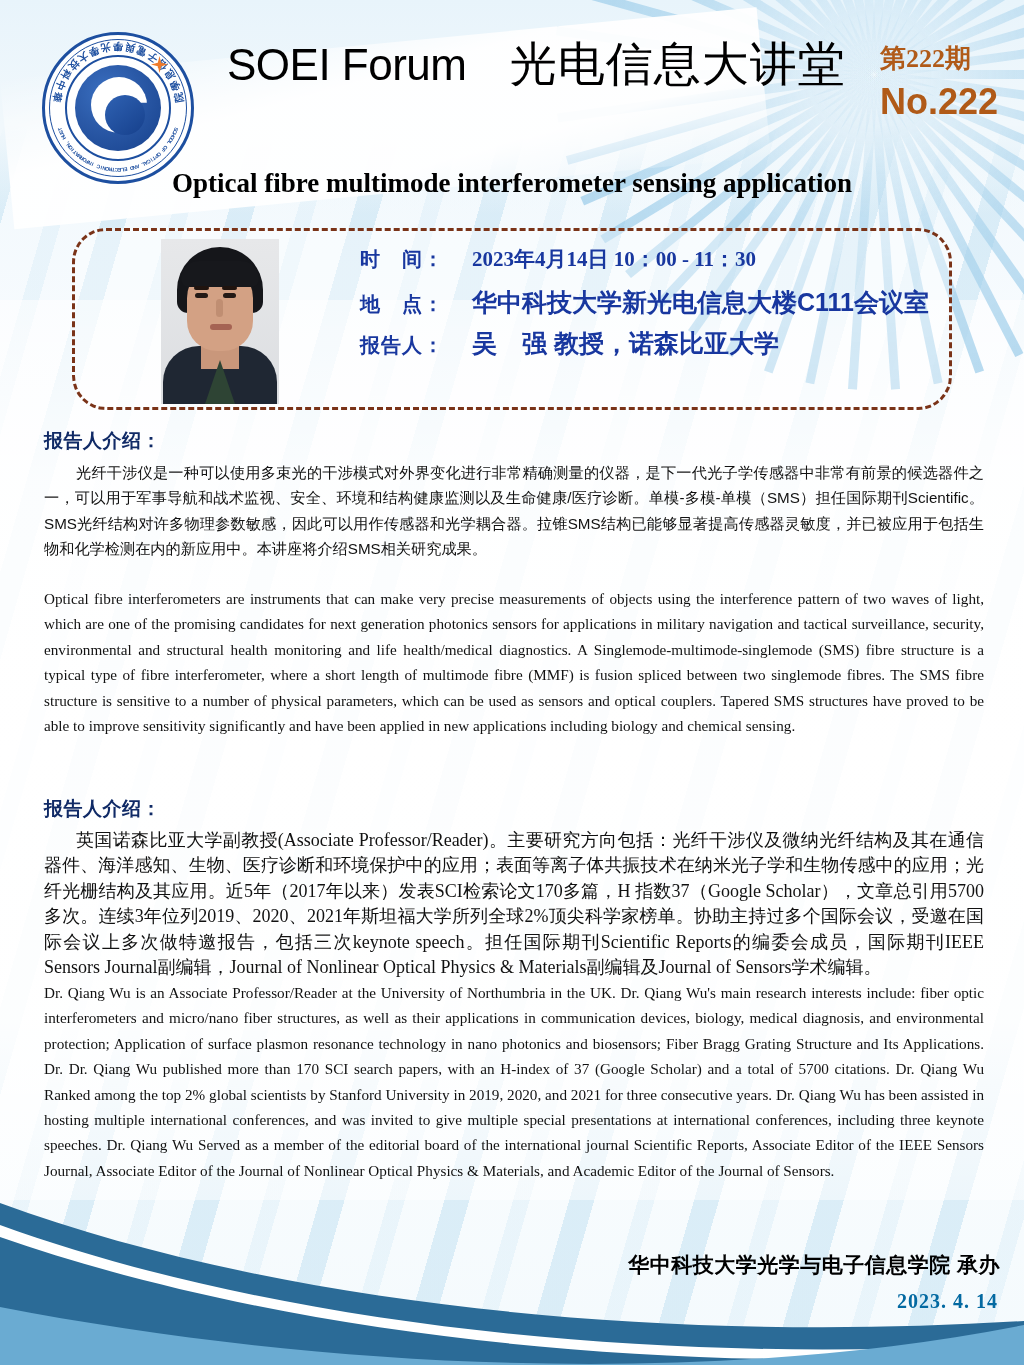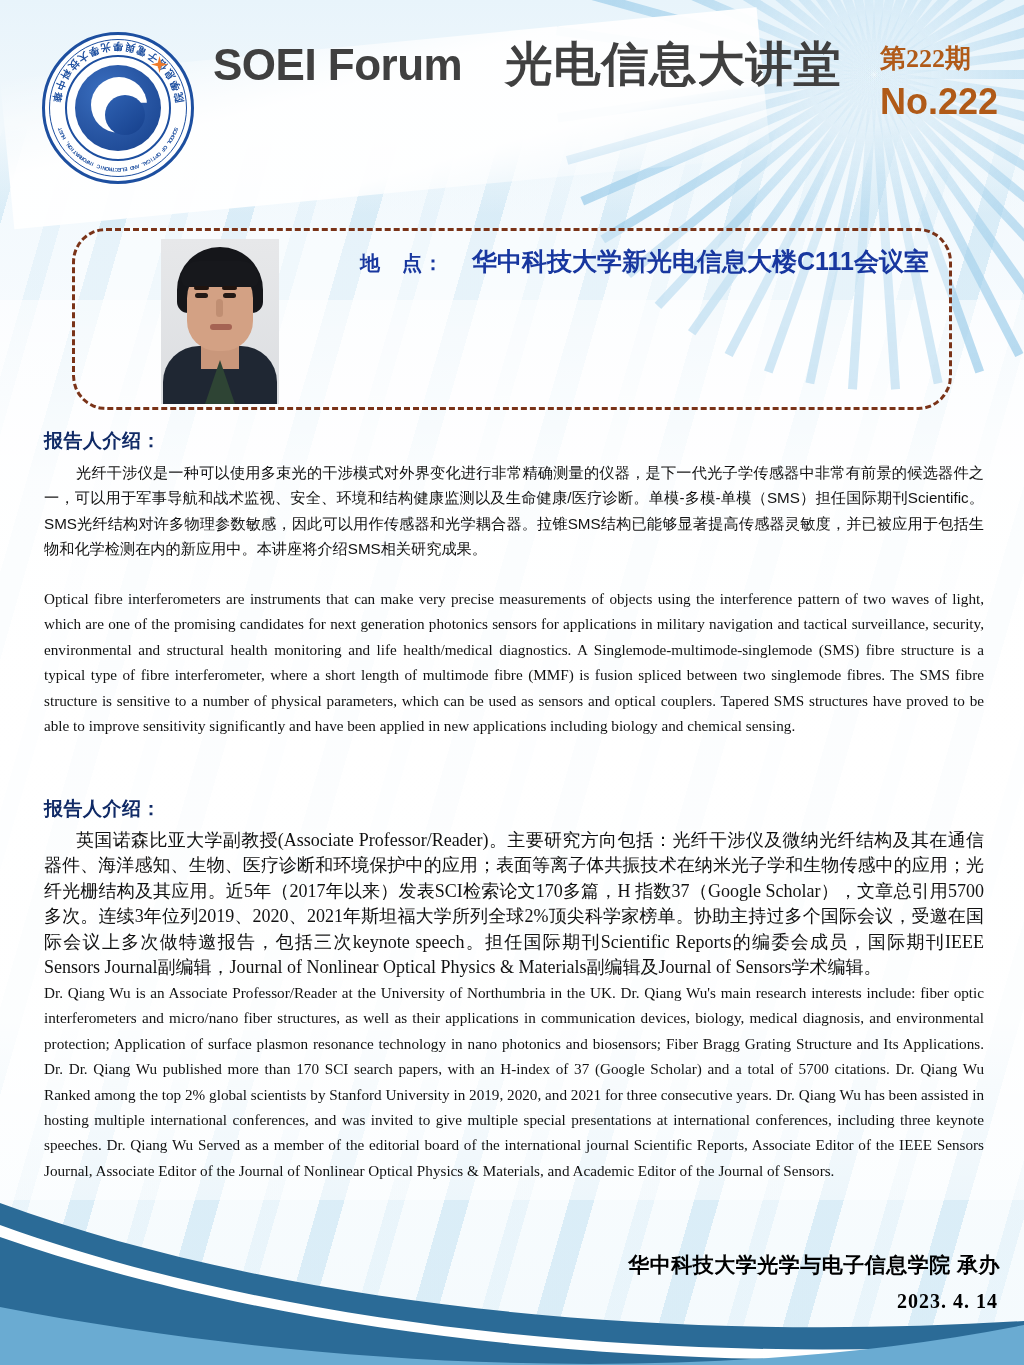--- a/index.html
+++ b/index.html
@@ -106,24 +106,24 @@
     position:absolute; left:0; top:0; width:152px; height:152px;
     font-size:8px; color:#1d4fa0; font-weight:bold;
   }
   .seal-text-cn span, .seal-text-en span {
     position:absolute; left:50%; top:50%;
     transform-origin: 0 0;
     white-space: nowrap;
   }
 
   .title-main {
-    position:absolute; left:213px; top:40px;
+    position:absolute; left:227px; top:40px;
     font-family:"Liberation Sans", sans-serif;
-    font-weight:bold; font-size:47px; line-height:1;
-    color:#404040;
+    font-weight:normal; font-size:47px; line-height:1;
+    color:#000000;
     letter-spacing:-0.5px;
     white-space:nowrap;
   }
   .title-main .en { font-size:44px; }
   .title-main .cn { font-size:47px; letter-spacing:1px; }
 
   .issue {
     position:absolute; left:880px; top:45px;
     color:#b05a18; font-weight:bold; text-align:left; line-height:1.05;
   }
@@ -226,21 +226,21 @@
 
   
   .footer-wave { position:absolute; left:0; bottom:0; width:1024px; height:170px; }
   .footer-credit {
     position:absolute; right:24px; bottom:86px;
     font-size:21px; font-weight:bold; color:#000;
     letter-spacing:0.5px;
   }
   .footer-date {
     position:absolute; right:26px; bottom:52px;
-    font-size:20px; font-weight:bold; color:#000000;
+    font-size:20px; font-weight:bold; color:#0369a1;
     font-family:"Liberation Serif", serif;
     letter-spacing:1px;
   }
 </style>
 </head>
 <body>
 
 <div id="poster">
 
   <div class="bg-base"></div>
@@ -380,20 +380,21 @@
       <span class="en">SOEI Forum</span>
       <span style="display:inline-block;width:18px"></span>
       <span class="cn">光电信息大讲堂</span>
     </div>
 
     <div class="issue">
       <div class="l1">第222期</div>
       <div class="l2">No.222</div>
     </div>
 
+    <div class="subtitle-en">Optical fibre multimode interferometer sensing application</div>
   </div>
 
   <div class="info-box">
 
     <div class="photo">
       <div class="bgp"></div>
       <div class="body"></div>
       <div class="neck"></div>
       <div class="shirt"></div>
       <div class="hair"></div>
@@ -401,23 +402,31 @@
       <div class="fringe"></div>
       <div class="browL"></div>
       <div class="browR"></div>
       <div class="eyeL"></div>
       <div class="eyeR"></div>
       <div class="nose"></div>
       <div class="mouth"></div>
     </div>
 
     <div class="info-rows">
+      <div class="info-row serif">
+        <span class="info-label">时　间：</span>
+        <span class="info-value">2023年4月14日 10：00 - 11：30</span>
+      </div>
       <div class="info-row">
         <span class="info-label">地　点：</span>
         <span class="info-value">华中科技大学新光电信息大楼C111会议室</span>
+      </div>
+      <div class="info-row">
+        <span class="info-label">报告人：</span>
+        <span class="info-value">吴　强 教授，诺森比亚大学</span>
       </div>
     </div>
   </div>
 
   <div class="section-head" style="left:44px; top:428px;">报告人介绍：</div>
   <div class="para cn" style="left:44px; top:460px; width:940px;">光纤干涉仪是一种可以使用多束光的干涉模式对外界变化进行非常精确测量的仪器，是下一代光子学传感器中非常有前景的候选器件之一，可以用于军事导航和战术监视、安全、环境和结构健康监测以及生命健康/医疗诊断。单模-多模-单模（SMS）担任国际期刊Scientific。SMS光纤结构对许多物理参数敏感，因此可以用作传感器和光学耦合器。拉锥SMS结构已能够显著提高传感器灵敏度，并已被应用于包括生物和化学检测在内的新应用中。本讲座将介绍SMS相关研究成果。</div>
   <div class="para en" style="left:44px; top:586px; width:940px;">Optical fibre interferometers are instruments that can make very precise measurements of objects using the interference pattern of two waves of light, which are one of the promising candidates for next generation photonics sensors for applications in military navigation and tactical surveillance, security, environmental and structural health monitoring and life health/medical diagnostics. A Singlemode-multimode-singlemode (SMS) fibre structure is a typical type of fibre interferometer, where a short length of multimode fibre (MMF) is fusion spliced between two singlemode fibres. The SMS fibre structure is sensitive to a number of physical parameters, which can be used as sensors and optical couplers. Tapered SMS structures have proved to be able to improve sensitivity significantly and have been applied in new applications including biology and chemical sensing.</div>
 
   <div class="section-head" style="left:44px; top:796px;">报告人介绍：</div>
   <div class="para mix" style="left:44px; top:828px; width:940px;">英国诺森比亚大学副教授(Associate Professor/Reader)。主要研究方向包括：光纤干涉仪及微纳光纤结构及其在通信器件、海洋感知、生物、医疗诊断和环境保护中的应用；表面等离子体共振技术在纳米光子学和生物传感中的应用；光纤光栅结构及其应用。近5年（2017年以来）发表SCI检索论文170多篇，H 指数37（Google Scholar），文章总引用5700多次。连续3年位列2019、2020、2021年斯坦福大学所列全球2%顶尖科学家榜单。协助主持过多个国际会议，受邀在国际会议上多次做特邀报告，包括三次keynote speech。担任国际期刊Scientific Reports的编委会成员，国际期刊IEEE Sensors Journal副编辑，Journal of Nonlinear Optical Physics &amp; Materials副编辑及Journal of Sensors学术编辑。</div>

